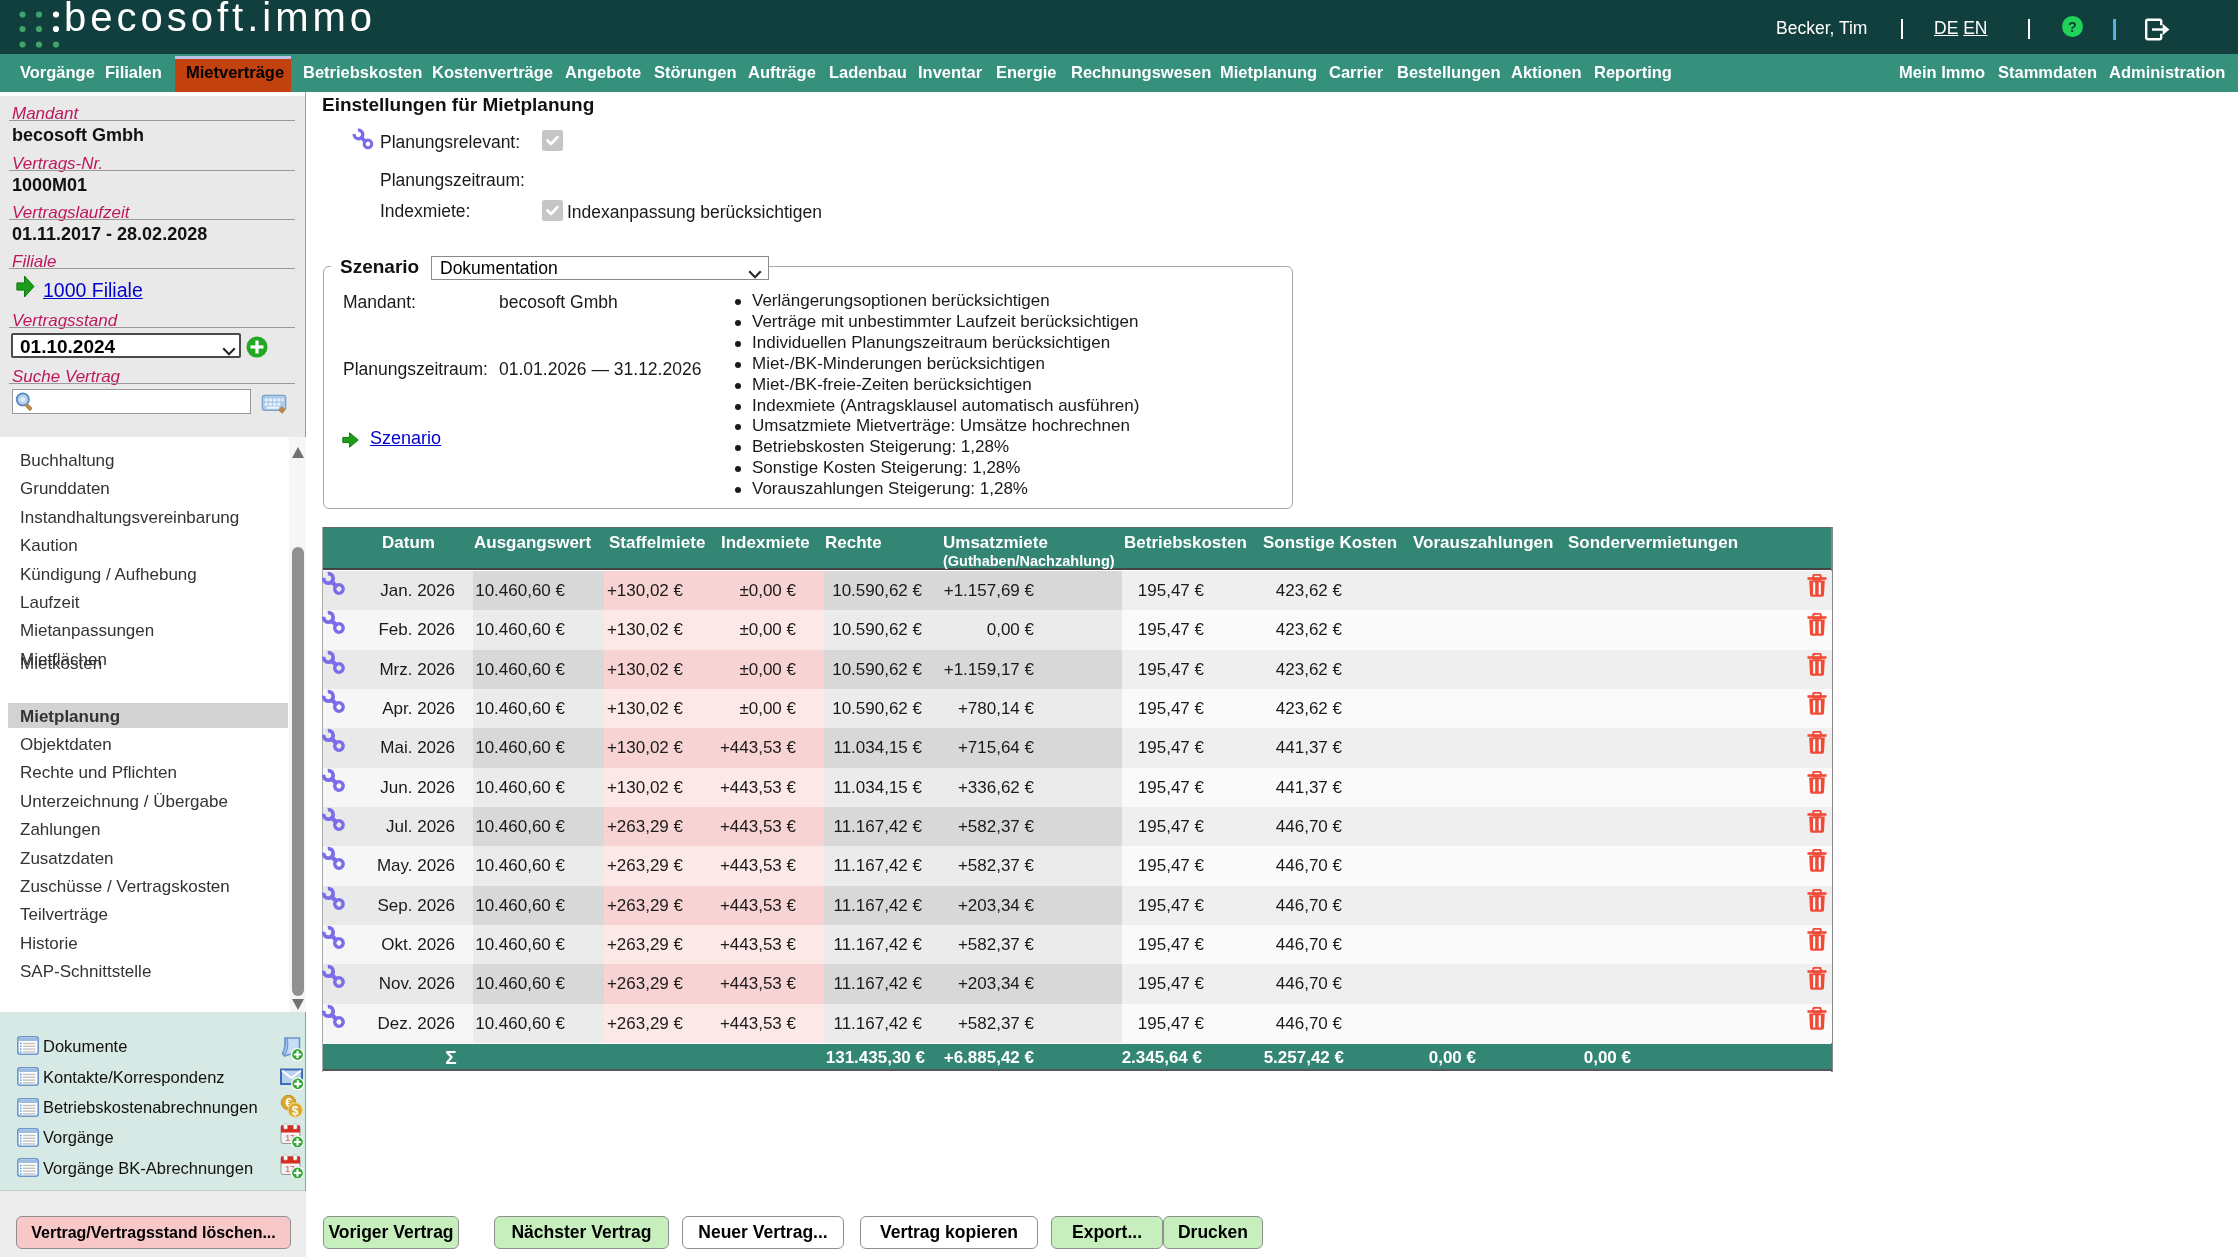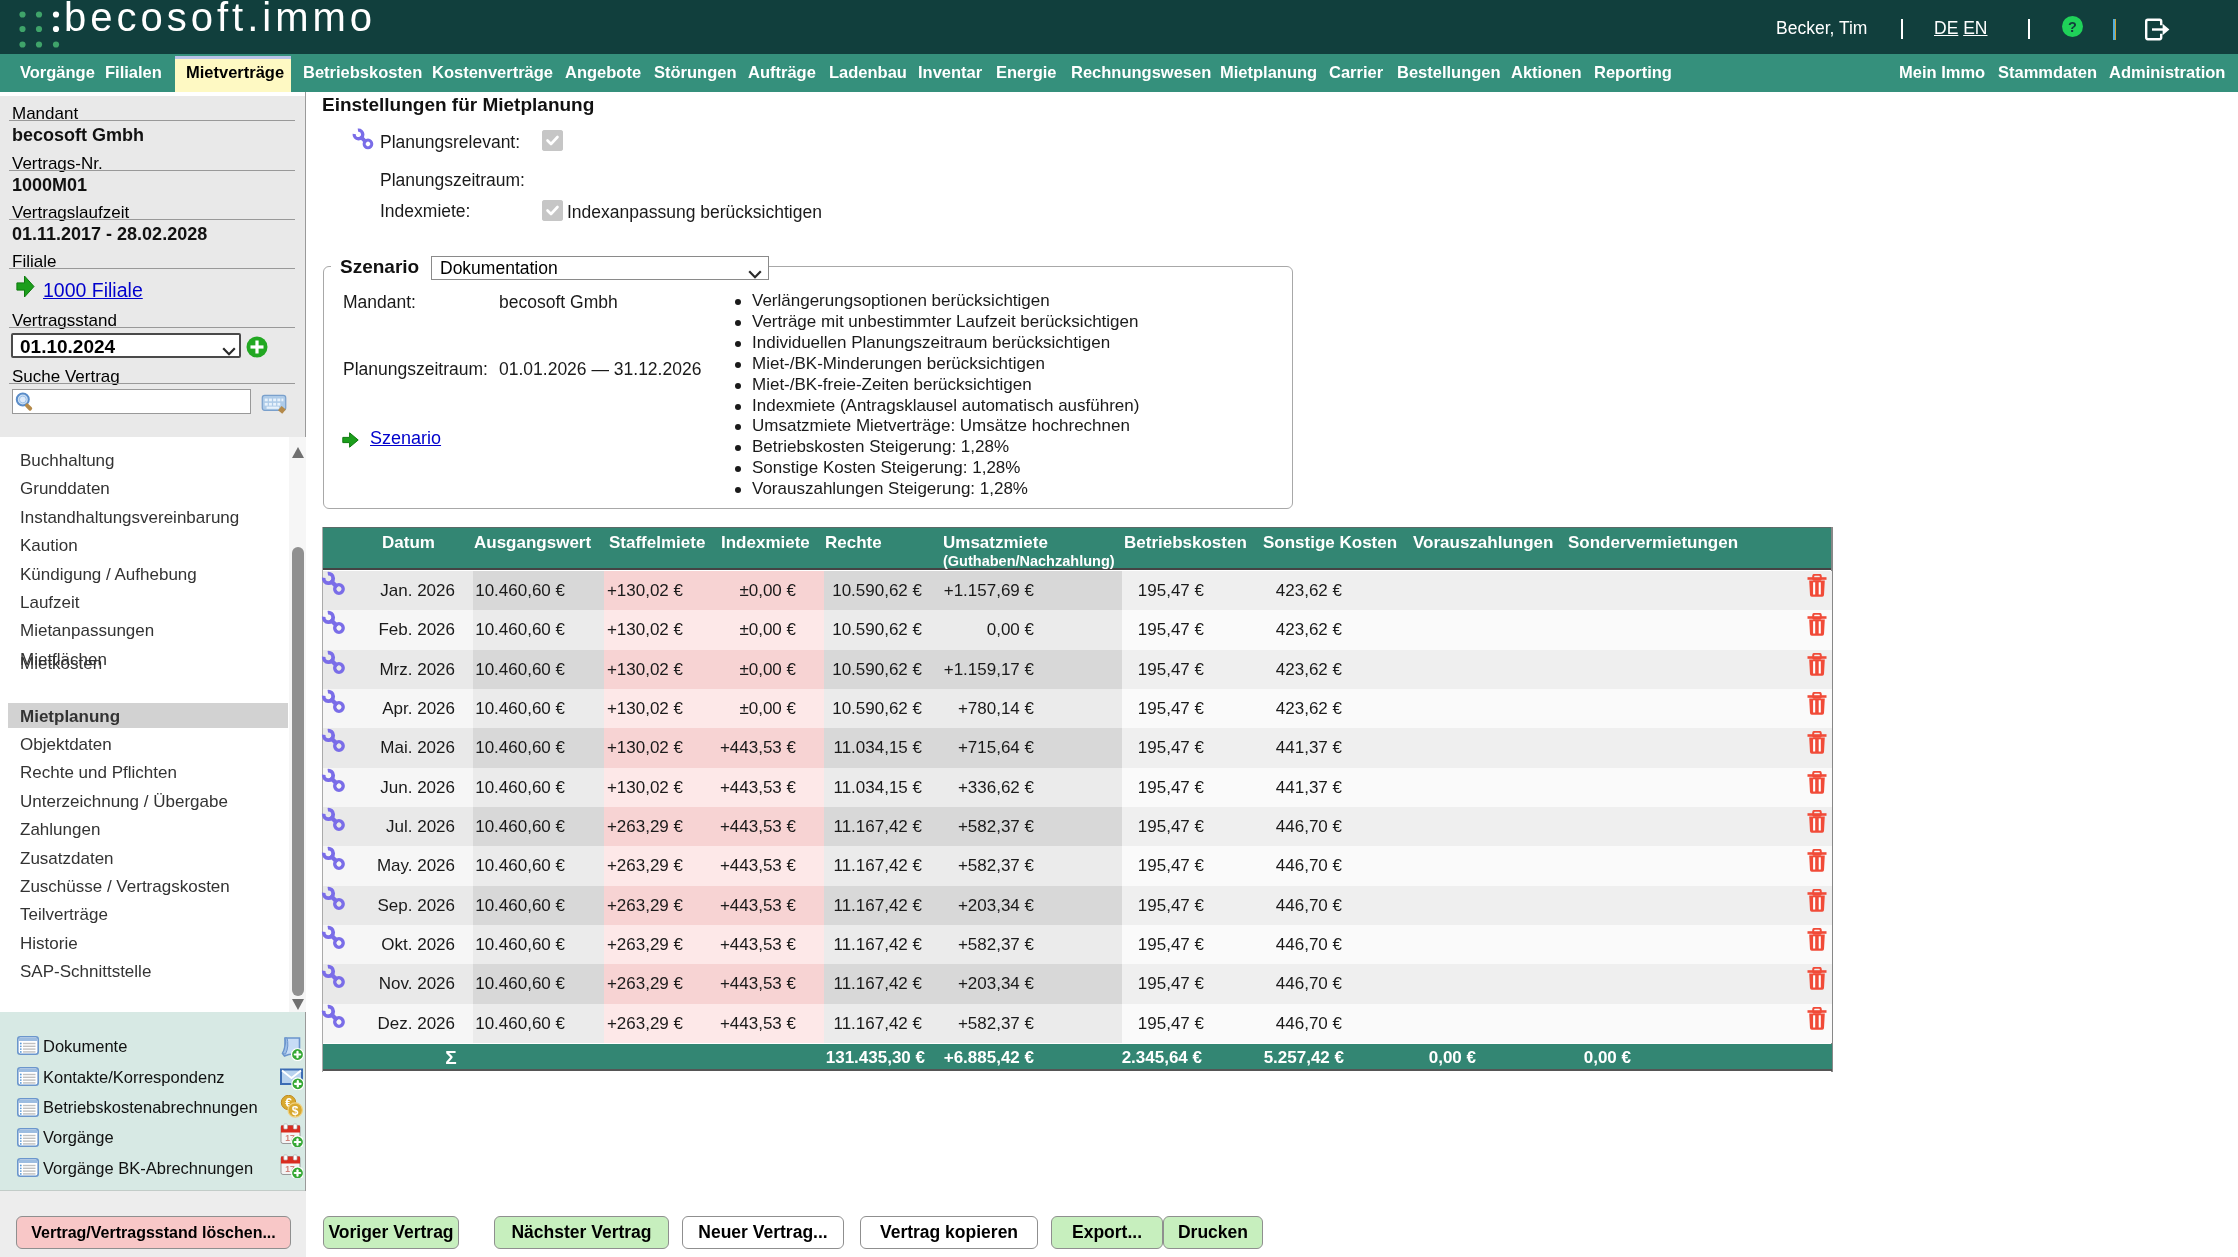--- a/index.html
+++ b/index.html
@@ -1,29 +1,29 @@
 <!DOCTYPE html>
 <html><head><meta charset="utf-8"><style>
 *{margin:0;padding:0;box-sizing:border-box}
 html,body{width:2238px;height:1257px}
 body{font-family:"Liberation Sans",sans-serif;background:#fff;position:relative;overflow:hidden}
 .abs{position:absolute}
 
 #hdr{left:0;top:0;width:2238px;height:54px;background:#113f3d}
 #nav{left:0;top:54px;width:2238px;height:38px;background:#35907c}
 .navitem{position:absolute;top:0;height:38px;line-height:36px;color:#fff;font-weight:bold;font-size:16.5px;white-space:nowrap}
-#tab{left:175px;top:2px;width:116px;height:36px;background:#fef9c3;border-top:3px solid #b9c4e8}
+#tab{left:175px;top:2px;width:116px;height:36px;background:#c2410c;border-top:3px solid #b9c4e8}
 #tabtxt{position:absolute;left:11px;top:0;height:26px;line-height:26px;color:#000;font-weight:bold;font-size:16.5px}
 
 #sb1{left:0;top:96px;width:306px;height:341px;background:#e9e9e9}
 #sbmenu{left:0;top:437px;width:306px;height:575px;background:#fff}
 #sbmint{left:0;top:1012px;width:306px;height:179px;background:#d7e9e4}
 #sbbot{left:0;top:1191px;width:306px;height:66px;background:#ededed}
 #sbborder{left:305px;top:92px;width:1px;height:1099px;background:#9a9a9a}
-.lbl{position:absolute;left:12px;color:#000000;font-size:17px;white-space:nowrap}
+.lbl{position:absolute;left:12px;font-style:italic;color:#be185d;font-size:17px;white-space:nowrap}
 .hr{position:absolute;left:9px;width:286px;height:1px;background:#999}
 .val{position:absolute;left:12px;font-weight:bold;color:#111;font-size:18px;white-space:nowrap}
 .mitem{position:absolute;left:20px;font-size:17px;color:#333;white-space:nowrap}
 a.lnk{color:#0000cc;text-decoration:underline}
 .minttxt{position:absolute;left:43px;font-size:16.5px;color:#111;white-space:nowrap}
 
 .btn{position:absolute;top:1216px;height:33px;border:1px solid #8f8f8f;border-radius:6px;font-weight:bold;font-size:17.5px;color:#000;text-align:center;line-height:31px;white-space:nowrap}
 .btn.green{background:#c7efbe}
 .btn.white{background:#fff}
 .btn.pink{background:#f8c7c7}

